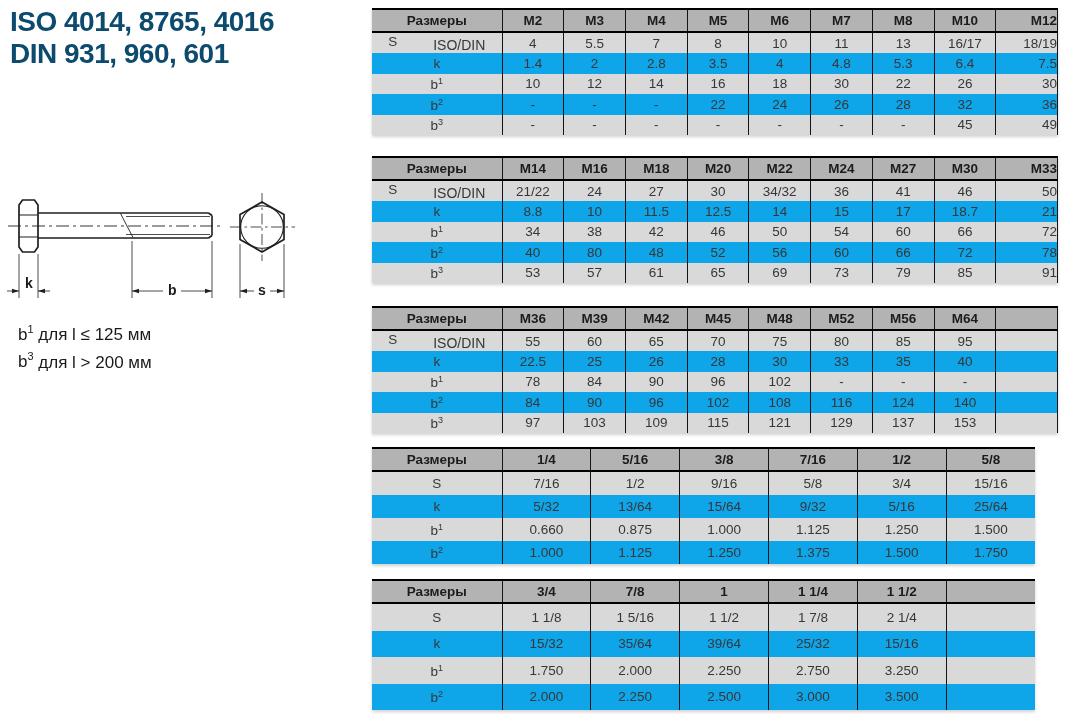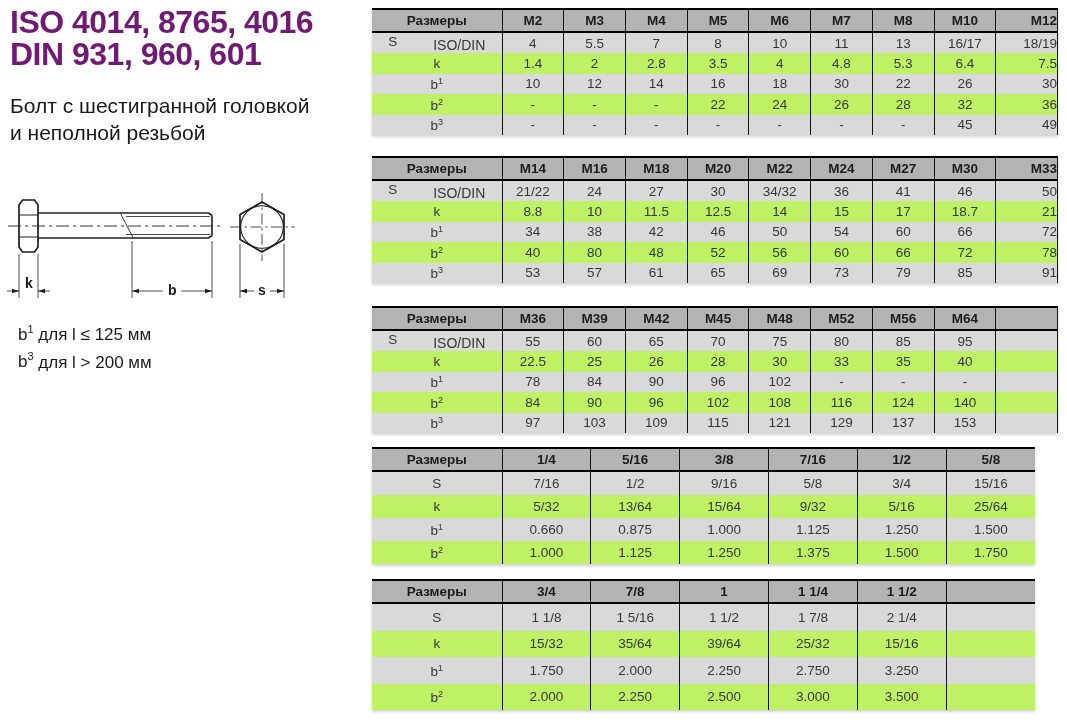--- a/index.html
+++ b/index.html
@@ -1,29 +1,29 @@
 <!DOCTYPE html>
 <html><head>
 <meta charset="utf-8">
 <style>
   html,body{margin:0;padding:0;background:#fff;}
   .page{
     position:relative; width:1067px; height:720px; background:#ffffff;
     font-family:"Liberation Sans", sans-serif; color:#222; overflow:hidden;
   }
   
-  .title{position:absolute; left:10px; top:6px; font-weight:700; font-size:32px; line-height:32px; color:#701a75; letter-spacing:-0.5px;}
+  .title{position:absolute; left:10px; top:6px; font-weight:700; font-size:28px; line-height:32px; color:#0c4a6e; letter-spacing:-0.5px;}
   .subtitle{position:absolute; left:10px; top:92px; font-size:21px; line-height:27px; color:#1a1a1a;}
   .notes{position:absolute; left:18px; top:318px; font-size:17px; line-height:22px; color:#1a1a1a;}
   .notes sup{font-size:11px;}
   
   .drawing{position:absolute; left:5px; top:188px;}
   .drawing text{font-family:"Liberation Sans", sans-serif; font-size:14px; font-weight:700; fill:#1a1a1a;}
   
-  .tbl{position:absolute; background:#bef264; box-shadow:0 2px 3px rgba(0,0,0,0.18);}
+  .tbl{position:absolute; background:#0ea5e9; box-shadow:0 2px 3px rgba(0,0,0,0.18);}
   .pos1{left:372px; top:8px;   width:686px;}
   .pos2{left:372px; top:156px; width:686px;}
   .pos3{left:372px; top:306px; width:686px;}
   .pos4{left:372px; top:447px; width:663px;}
   .pos5{left:372px; top:579px; width:663px;}
   .tbl table{
     border-collapse:collapse; table-layout:fixed; width:100%;
     text-align:center; font-size:13.5px; color:#373737;
   }
   .tbl th,.tbl td{padding:0; border-left:1.4px solid #141414; white-space:nowrap; overflow:hidden;}
@@ -43,24 +43,20 @@
 </head>
 <body>
 
 <div class="page">
 
   <div class="title">
     <div>ISO 4014, 8765, 4016</div>
     <div>DIN 931, 960, 601</div>
   </div>
 
-  <div class="subtitle">
-    <div>Болт с шестигранной головкой</div>
-    <div>и неполной резьбой</div>
-  </div>
 
   <svg class="drawing" width="310" height="122" viewBox="0 0 310 122">
     <g stroke="#1f1f1f" fill="none">
 
       <path d="M3,38 H218" stroke-width="0.9" stroke-dasharray="13 4 3 4"></path>
 
       <polygon points="14,17 17.5,12 29.5,12 33,17 33,59 29.5,64 17.5,64 14,59" stroke-width="1.7"></polygon>
       <path d="M14,27 H33 M14,49 H33" stroke-width="1.1"></path>
 
       <path d="M33,25 H203.5 M33,50 H203.5 M207,27.5 V47.5 M203.5,25 L207,27.5 M203.5,50 L207,47.5" stroke-width="1.6"></path>

